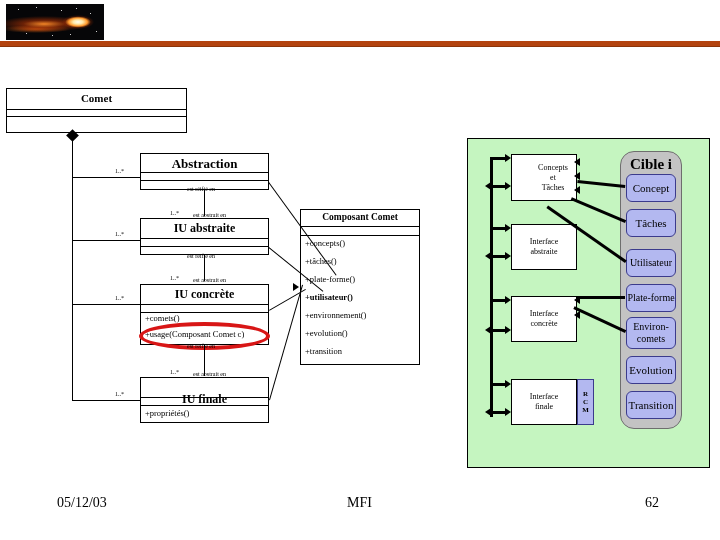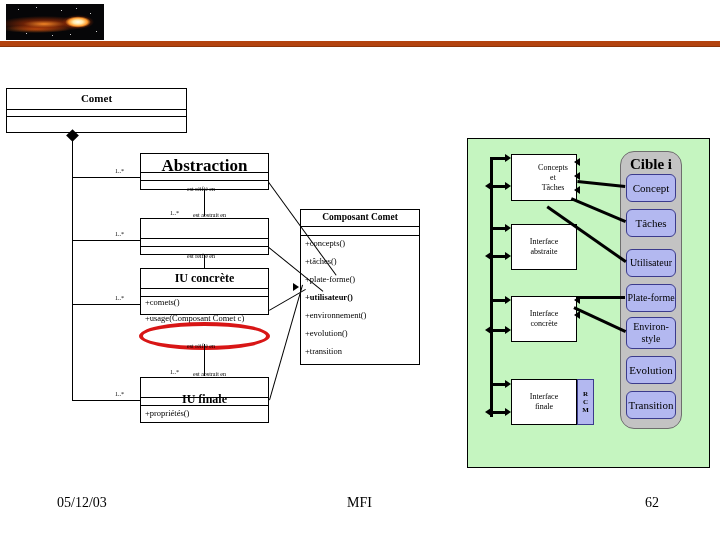--- a/index.html
+++ b/index.html
@@ -123,41 +123,42 @@
   <div class="ln hln" style="left:72px;top:240px;width:68px;"></div>
   <div class="ln hln" style="left:72px;top:304px;width:68px;"></div>
   <div class="ln hln" style="left:72px;top:400px;width:68px;"></div>
 
   <div class="mult" style="left:115px;top:168px;">1..*</div>
   <div class="mult" style="left:115px;top:231px;">1..*</div>
   <div class="mult" style="left:115px;top:295px;">1..*</div>
   <div class="mult" style="left:115px;top:391px;">1..*</div>
 
   <div class="uml-box" style="left:140px;top:153px;width:129px;height:37px;">
-    <div class="uml-name" style="top:2px;font-size:17px;">Abstraction</div>
+    <div class="uml-name" style="top:2px;font-size:13px;">Abstraction</div>
     <div class="sep" style="top:18px;"></div>
     <div class="sep" style="top:26px;"></div>
   </div>
 
   <div class="ln vln" style="left:204px;top:190px;height:26px;"></div>
   <div class="lbl" style="left:187px;top:186px;">est réifié en</div>
   <div class="lbl" style="left:193px;top:212px;">est abstrait en</div>
   <div class="mult" style="left:170px;top:210px;">1..*</div>
 
   <div class="uml-box" style="left:140px;top:218px;width:129px;height:37px;">
+    <div class="uml-name" style="top:2px;font-size:12px;">IU abstraite</div>
     <div class="sep" style="top:19px;"></div>
     <div class="sep" style="top:27px;"></div>
   </div>
 
   <div class="ln vln" style="left:204px;top:255px;height:26px;"></div>
   <div class="lbl" style="left:187px;top:253px;">est réifié en</div>
   <div class="lbl" style="left:193px;top:277px;">est abstrait en</div>
   <div class="mult" style="left:170px;top:275px;">1..*</div>
 
-  <div class="uml-box" style="left:140px;top:268px;width:129px;height:47px;">
+  <div class="uml-box" style="left:140px;top:284px;width:129px;height:61px;">
     <div class="uml-name" style="top:2px;font-size:12px;">IU concrète</div>
     <div class="sep" style="top:19px;"></div>
     <div class="sep" style="top:27px;"></div>
     <div class="mem" style="top:28px;">+comets()</div>
     <div class="mem" style="top:44px;">+usage(Composant Comet c)</div>
   </div>
   <div class="redoval" style="left:139px;top:322px;width:131px;height:28px;"></div>
 
   <div class="ln vln" style="left:204px;top:344px;height:32px;"></div>
   <div class="lbl" style="left:187px;top:343px;">est réifié en</div>
@@ -254,21 +255,21 @@
     <span style="white-space:pre-line;">Tâches</span>
   </div>
   <div class="bluebox" style="left:158px;top:110px;width:50px;height:28px;">
     <span style="white-space:pre-line;font-size:10px;">Utilisateur</span>
   </div>
   <div class="bluebox" style="left:158px;top:145px;width:50px;height:28px;">
     <span style="white-space:pre-line;font-size:10px;">Plate-forme</span>
   </div>
   <div class="bluebox" style="left:158px;top:178px;width:50px;height:32px;">
     <span style="white-space:pre-line;font-size:10px;">Environ-
-style</span>
+comets</span>
   </div>
   <div class="bluebox" style="left:158px;top:217px;width:50px;height:28px;">
     <span style="white-space:pre-line;">Evolution</span>
   </div>
   <div class="bluebox" style="left:158px;top:252px;width:50px;height:28px;">
     <span style="white-space:pre-line;">Transition</span>
   </div>
 
   <div class="thkdiag" style="left:157px;top:49px;width:48px;transform:rotate(186deg);"></div>
   <div class="arrL" style="left:106px;top:19px;"></div>

